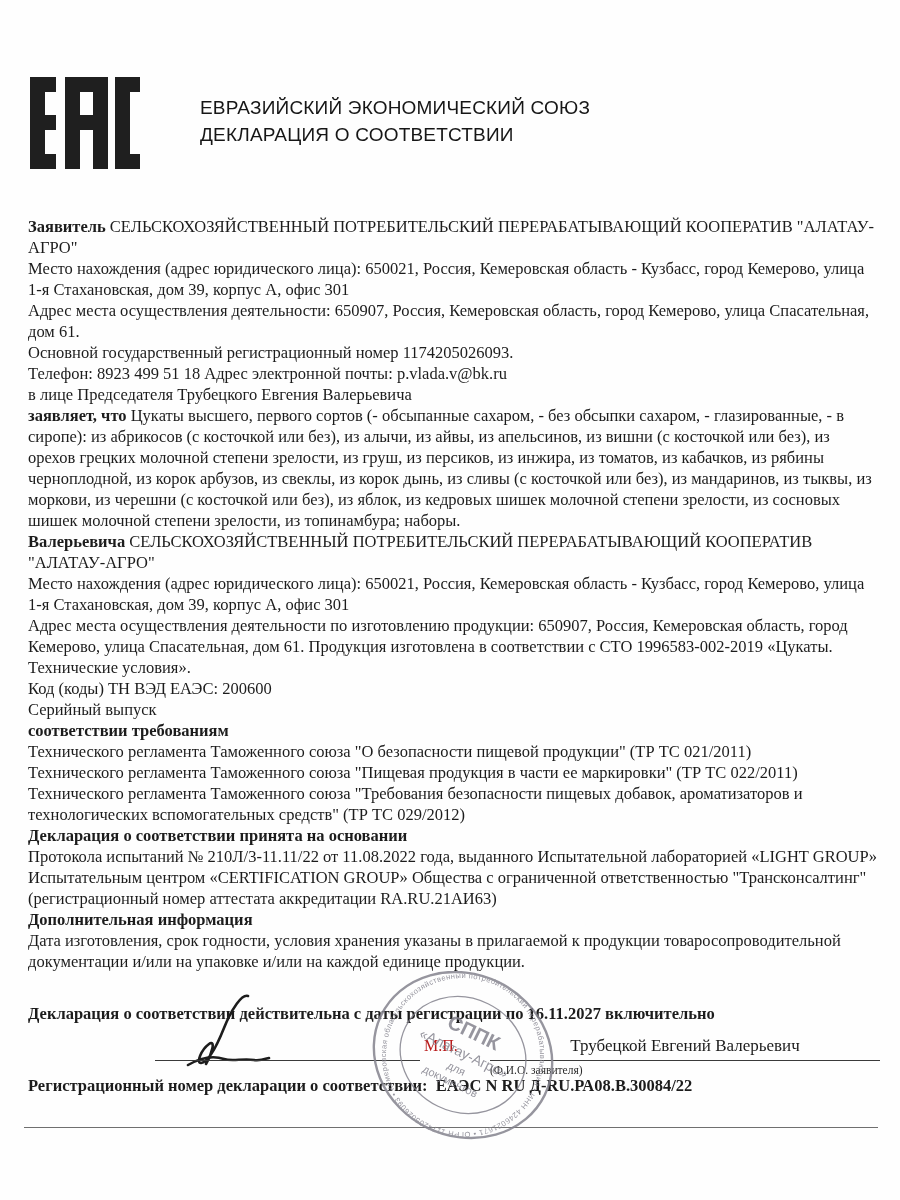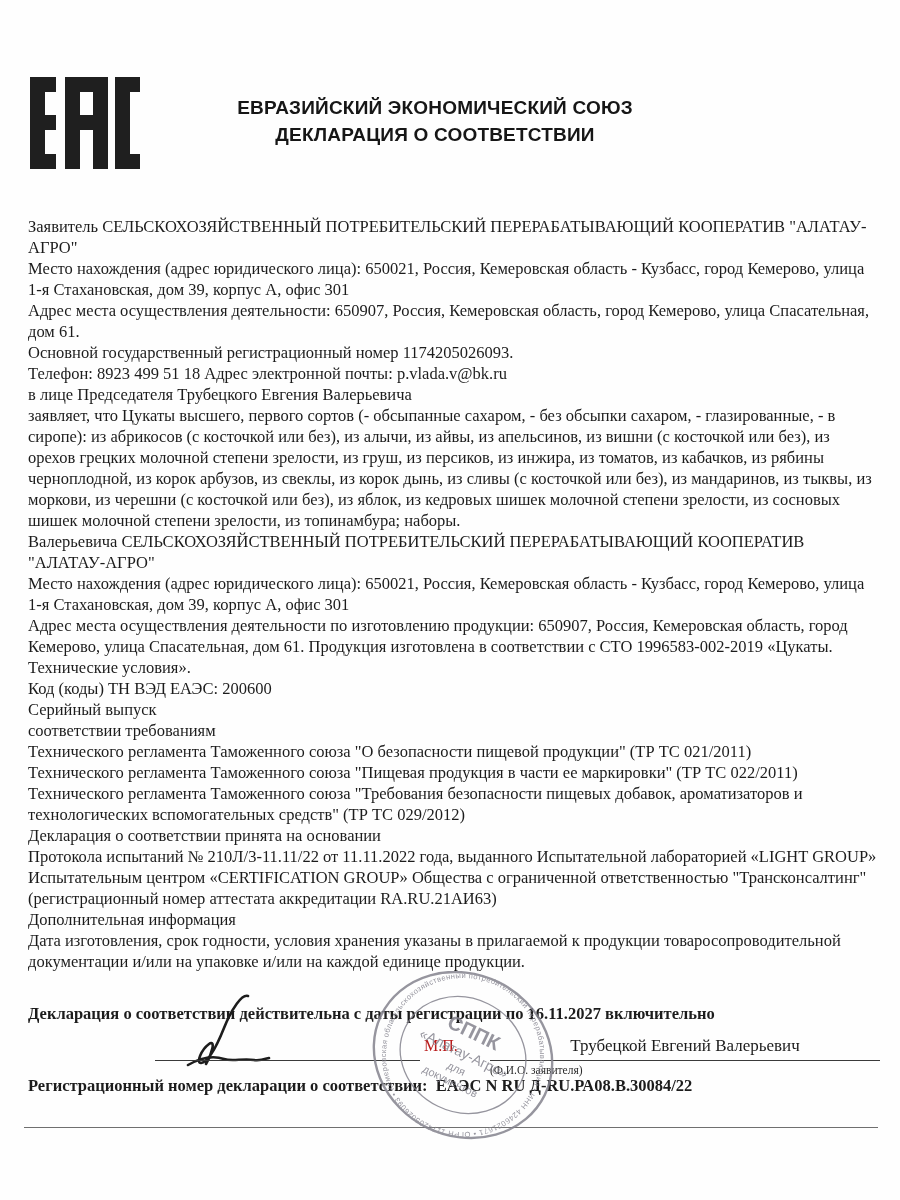--- a/index.html
+++ b/index.html
@@ -3,30 +3,30 @@
 <meta charset="utf-8">
 <style>
   html,body{margin:0;padding:0;background:#e8e8e8;}
   .page{
     position:relative;width:900px;height:1200px;background:#fefefe;
     font-family:"Liberation Serif", serif;color:#1c1c1c;overflow:hidden;
     margin:0 auto;
   }
   .logo{position:absolute;left:30px;top:77px;width:110px;height:92px;color:#1f1f1f;}
   .header-title{
-    position:absolute;left:200px;top:94px;width:470px;text-align:center;
-    font-family:"Liberation Sans", sans-serif;font-weight:700;font-size:19px;
+    position:absolute;left:200px;top:94px;width:470px;text-align:left;
+    font-family:"Liberation Sans", sans-serif;font-weight:400;font-size:19px;
     line-height:27px;color:#161616;letter-spacing:.2px;
   }
   .doc-body{
     position:absolute;left:28px;top:216px;width:850px;
     font-size:16.5px;line-height:21px;
   }
   .doc-body p{margin:0;}
-  .b{font-weight:normal;}
+  .b{font-weight:bold;}
   .validity{
     position:absolute;left:28px;top:1004px;width:850px;
     font-size:16.5px;font-weight:bold;
   }
   .sig-line{position:absolute;left:155px;top:1060px;width:265px;border-top:1.5px solid #3a3a3a;}
   .name-line{position:absolute;left:490px;top:1060px;width:390px;border-top:1.5px solid #3a3a3a;}
   .bottom-rule{position:absolute;left:24px;top:1127px;width:854px;border-top:1.5px solid #6f6f6f;}
   .mp{position:absolute;left:424px;top:1037px;font-size:16px;color:#b91c1c;}
   .applicant-name{position:absolute;left:490px;top:1036px;width:390px;text-align:center;font-size:17px;}
   .fio-caption{position:absolute;left:490px;top:1064px;width:390px;font-size:11.5px;color:#2b2b2b;}
@@ -77,21 +77,21 @@
       <p><span class="b">Валерьевича </span><span>СЕЛЬСКОХОЗЯЙСТВЕННЫЙ ПОТРЕБИТЕЛЬСКИЙ ПЕРЕРАБАТЫВАЮЩИЙ КООПЕРАТИВ "АЛАТАУ-АГРО"</span></p>
       <p><span>Место нахождения (адрес юридического лица): 650021, Россия, Кемеровская область - Кузбасс, город Кемерово, улица 1-я Стахановская, дом 39, корпус А, офис 301</span></p>
       <p><span>Адрес места осуществления деятельности по изготовлению продукции: 650907, Россия, Кемеровская область, город Кемерово, улица Спасательная, дом 61. Продукция изготовлена в соответствии с СТО 1996583-002-2019 «Цукаты. Технические условия».</span></p>
       <p><span>Код (коды) ТН ВЭД ЕАЭС: 200600</span></p>
       <p><span>Серийный выпуск</span></p>
       <p><span class="b">соответствии требованиям</span></p>
       <p><span>Технического регламента Таможенного союза "О безопасности пищевой продукции" (ТР ТС 021/2011)</span></p>
       <p><span>Технического регламента Таможенного союза "Пищевая продукция в части ее маркировки" (ТР ТС 022/2011)</span></p>
       <p><span>Технического регламента Таможенного союза "Требования безопасности пищевых добавок, ароматизаторов и технологических вспомогательных средств" (ТР ТС 029/2012)</span></p>
       <p><span class="b">Декларация о соответствии принята на основании</span></p>
-      <p><span>Протокола испытаний № 210Л/3-11.11/22 от 11.11.2022 года, выданного Испытательной лабораторией «LIGHT GROUP»  Испытательным центром «CERTIFICATION GROUP» Общества с ограниченной ответственностью "Трансконсалтинг" (регистрационный номер аттестата аккредитации RA.RU.21АИ63)</span></p>
+      <p><span>Протокола испытаний № 210Л/3-11.11/22 от 11.08.2022 года, выданного Испытательной лабораторией «LIGHT GROUP»  Испытательным центром «CERTIFICATION GROUP» Общества с ограниченной ответственностью "Трансконсалтинг" (регистрационный номер аттестата аккредитации RA.RU.21АИ63)</span></p>
       <p><span class="b">Дополнительная информация</span></p>
       <p><span>Дата изготовления, срок годности, условия хранения указаны в прилагаемой к продукции товаросопроводительной документации и/или на упаковке и/или на каждой единице продукции.</span></p>
     </div>
 
   <div class="validity">Декларация о соответствии действительна с даты регистрации по 16.11.2027 включительно</div>
 
   <svg class="signature" viewBox="0 0 130 82" xmlns="http://www.w3.org/2000/svg" aria-hidden="true">
     <g fill="none" stroke="currentColor" stroke-width="2.6" stroke-linecap="round">
       <path d="M78,4 C72,2 62,16 54,36 C46,56 38,70 31,71 C26,71 31,58 39,52 C46,47 42,62 36,72"></path>
       <path d="M18,73 C30,66 42,63 54,67 C63,70 72,66 84,68 C90,69 95,67 99,66"></path>

